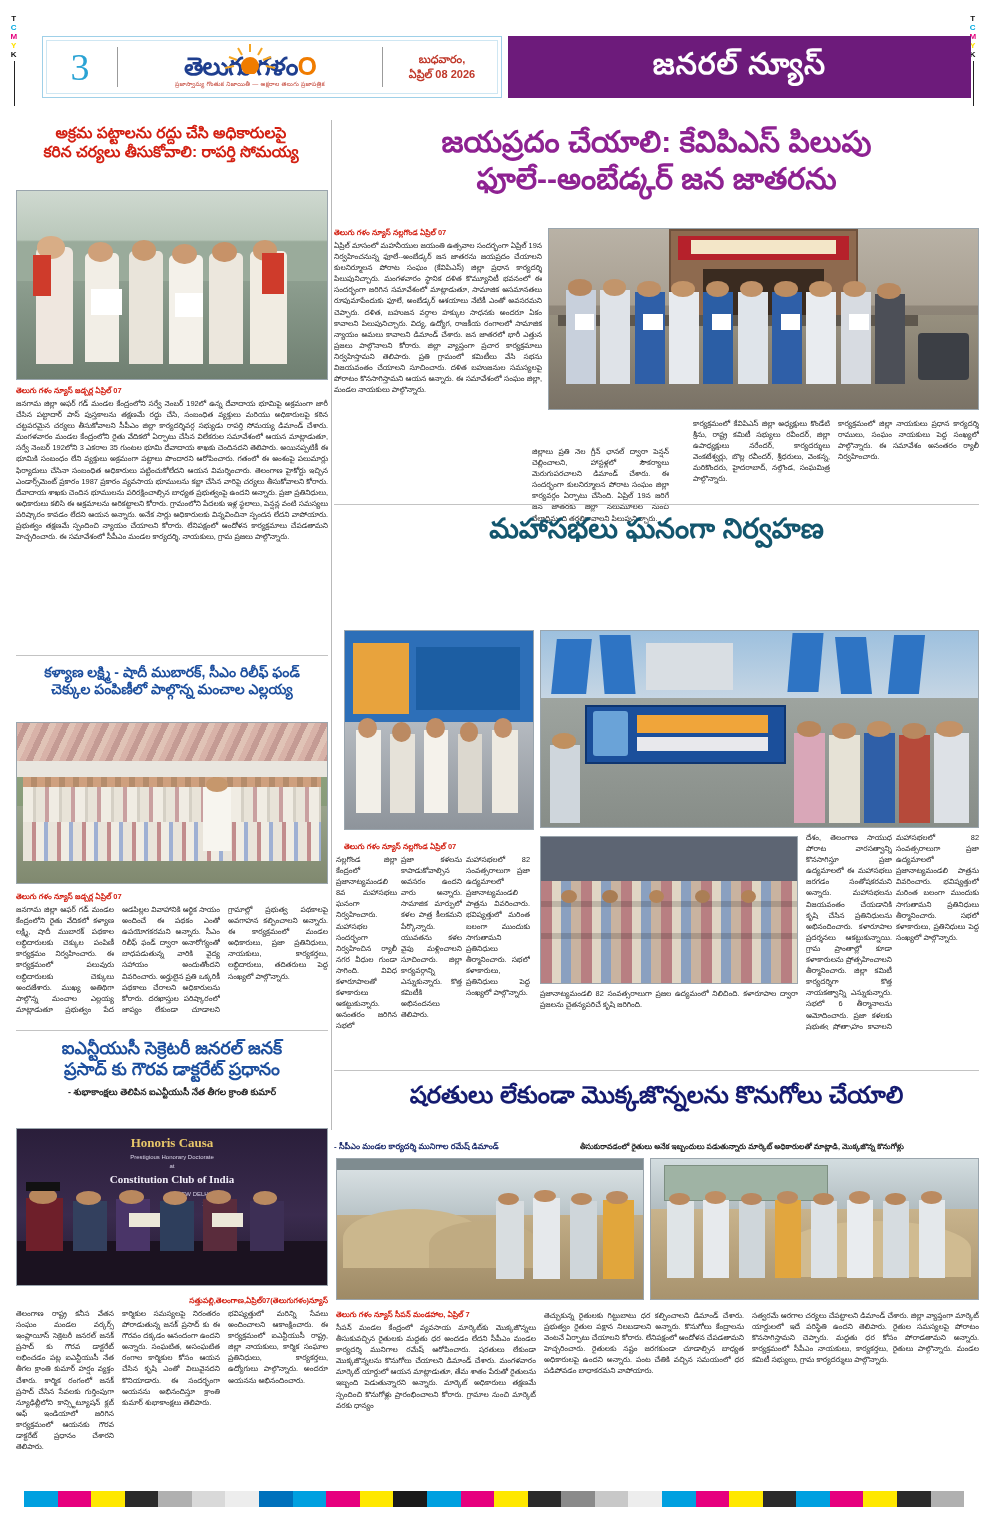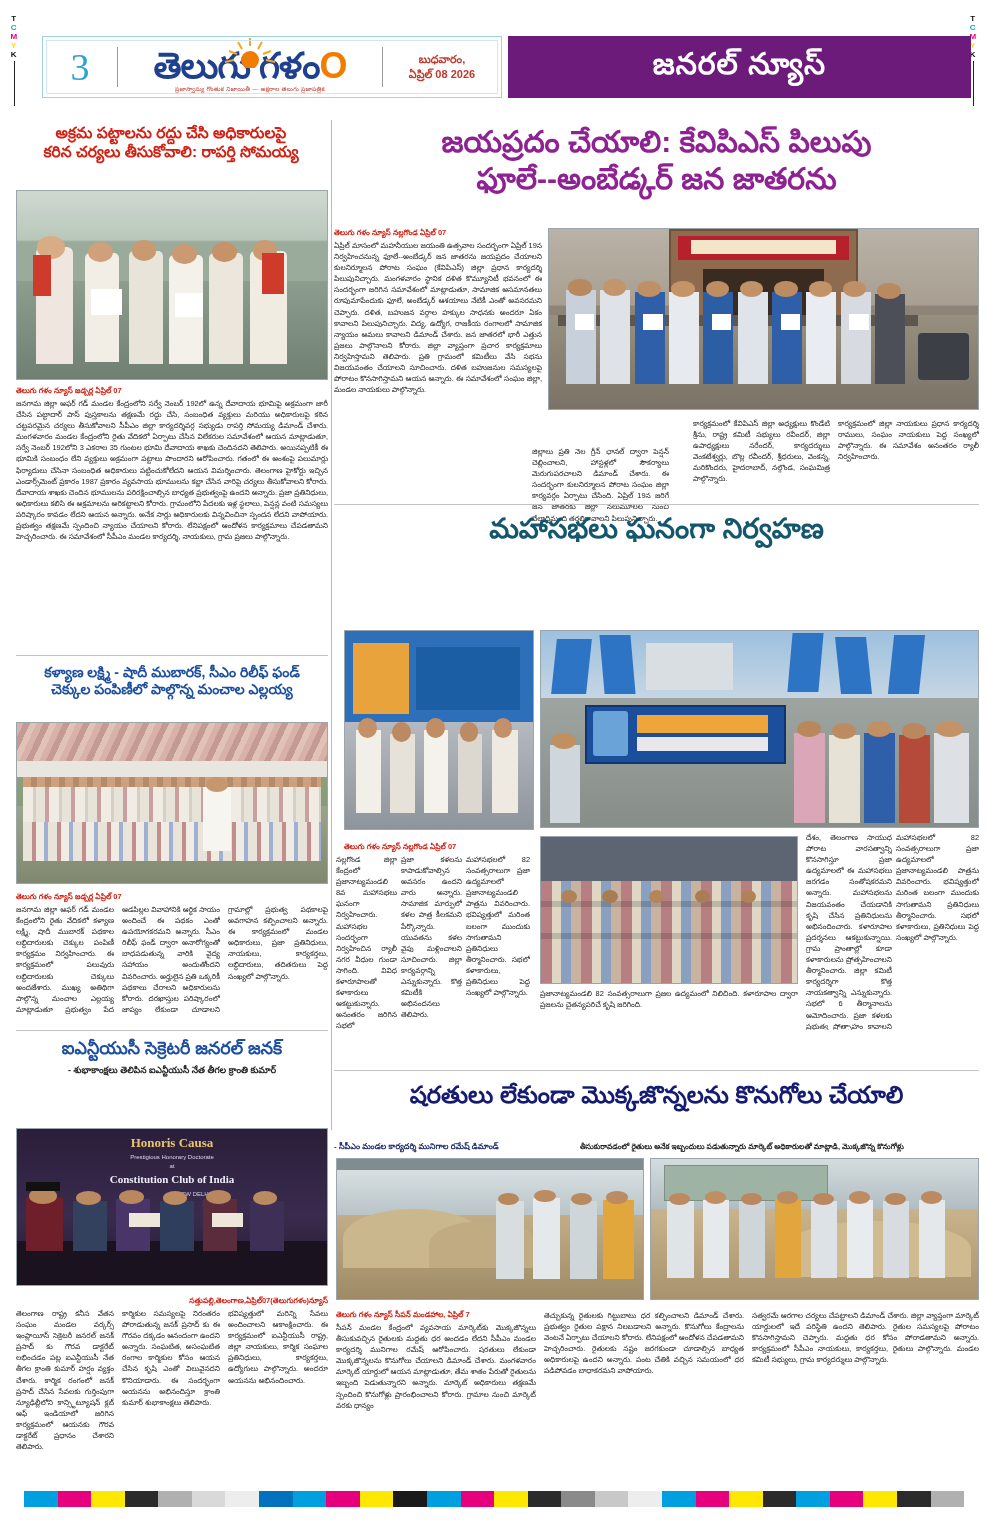--- a/index.html
+++ b/index.html
@@ -46,21 +46,21 @@
   .vrule { width: 1px; height: 40px; background: #9b9b9b; }
   .logo-wrap {
     flex: 1; display:flex; flex-direction:column; align-items:center; justify-content:center;
     position:relative;
   }
   .logo-sun {
     position:absolute; top:-2px; left:50%; transform:translateX(-50%);
     width: 54px; height: 30px;
   }
   .logo-text {
-    font-size: 36px; font-weight: bold; color: #1f3f8f;
+    font-size: 25px; font-weight: bold; color: #1f3f8f;
     letter-spacing: -1px; margin-top: 8px; line-height: 1;
   }
   .logo-text .o { color:#f07c00; }
   .logo-tag { font-size: 6px; color: #c0392b; margin-top: 2px; letter-spacing: .3px;}
   .date-box {
     width: 118px; text-align:center; color:#c0392b;
     font-size: 11px; line-height: 15px; font-weight: bold;
   }
   .section-banner {
     position:absolute; left: 508px; top: 36px;
@@ -347,20 +347,21 @@
 </div>
 
 <div class="body-text" style="position:absolute;left:540px;top:988px;width:258px;height:42px;">ప్రజానాట్యమండలి 82 సంవత్సరాలుగా ప్రజల ఉద్యమంలో నిలిచింది. కళారూపాల ద్వారా ప్రజలను చైతన్యపరిచే కృషి జరిగింది.</div>
 
 <div class="body-text" style="position:absolute;left:806px;top:832px;width:86px;height:198px;">దేశం, తెలంగాణ సాయుధ పోరాట వారసత్వాన్ని కొనసాగిస్తూ ప్రజా ఉద్యమాలలో ఈ మహాసభలు జరగడం సంతోషకరమని అన్నారు. మహాసభలను విజయవంతం చేయడానికి కృషి చేసిన ప్రతినిధులను అభినందించారు. కళారూపాల ప్రదర్శనలు ఆకట్టుకున్నాయి. గ్రామ ప్రాంతాల్లో కూడా కళాకారులను ప్రోత్సహించాలని తీర్మానించారు. జిల్లా కమిటీ కార్యదర్శిగా కొత్త నాయకత్వాన్ని ఎన్నుకున్నారు. సభలో 6 తీర్మానాలను ఆమోదించారు. ప్రజా కళలకు ప్రభుత్వ ప్రోత్సాహం కావాలని కోరారు. నల్లగొండ పట్టణంలో హైదరాబాద్ నుంచి వచ్చిన ప్రముఖ కళాకారులు తమ ప్రదర్శనలు ఇచ్చారు. ఈ కార్యక్రమంలో జిల్లా స్థాయి నాయకులు, కళాకారులు పెద్ద సంఖ్యలో పాల్గొన్నారు.</div>
 <div class="body-text" style="position:absolute;left:896px;top:832px;width:83px;height:198px;">మహాసభలలో 82 సంవత్సరాలుగా ప్రజా ఉద్యమాలలో ప్రజానాట్యమండలి పాత్రను వివరించారు. భవిష్యత్తులో మరింత బలంగా ముందుకు సాగుతామని ప్రతినిధులు తీర్మానించారు. సభలో కళాకారులు, ప్రతినిధులు పెద్ద సంఖ్యలో పాల్గొన్నారు.</div>
 
 <div style="position:absolute;left:16px;top:1038px;width:312px;">
   <div class="hl hl-blue" style="font-size:17.5px;">
     <div>ఐఎన్టీయుసీ సెక్రెటరీ జనరల్ జనక్</div>
+    <div>ప్రసాద్ కు గౌరవ డాక్టరేట్ ప్రధానం</div>
   </div>
   <div class="subcap" style="margin-top:6px;font-size:9px;">- శుభాకాంక్షలు తెలిపిన ఐఎన్టీయుసీ నేత తీగల క్రాంతి కుమార్</div>
 </div>
 
 <div class="photo" style="position:absolute;left:16px;top:1128px;width:312px;height:158px;">
   <div class="ph-inner" style="background:linear-gradient(180deg,#2a1e3a 0%,#3a2b4e 55%,#221a2e 100%);">
     <div style="position:absolute;left:12%;top:4%;width:76%;height:10%;color:#e8c76a;font-family:'Liberation Serif',serif;font-size:13px;text-align:center;font-weight:bold;">Honoris Causa</div>
     <div style="position:absolute;left:10%;top:16%;width:80%;color:#dcd6ea;font-size:6px;text-align:center;">Prestigious Honorary Doctorate</div>
     <div style="position:absolute;left:10%;top:22%;width:80%;color:#dcd6ea;font-size:6px;text-align:center;">at</div>
     <div style="position:absolute;left:8%;top:28%;width:84%;color:#f0ecf7;font-size:11px;text-align:center;font-weight:bold;font-family:'Liberation Serif',serif;">Constitution Club of India</div>

